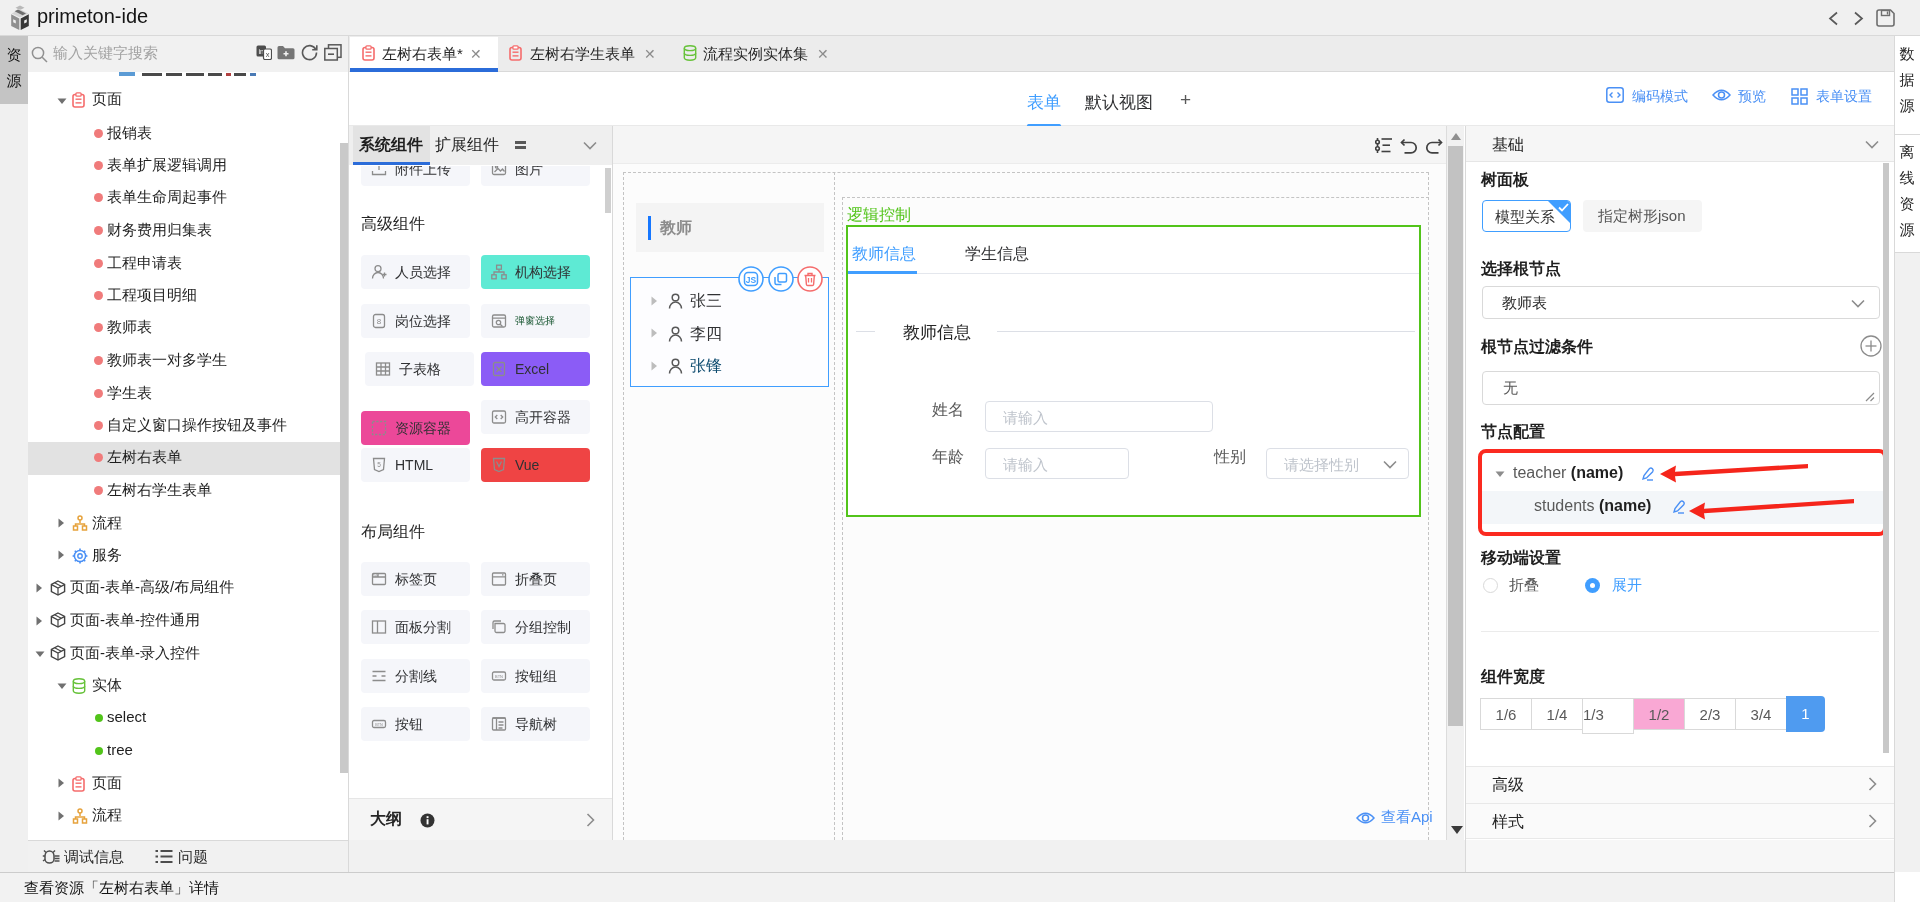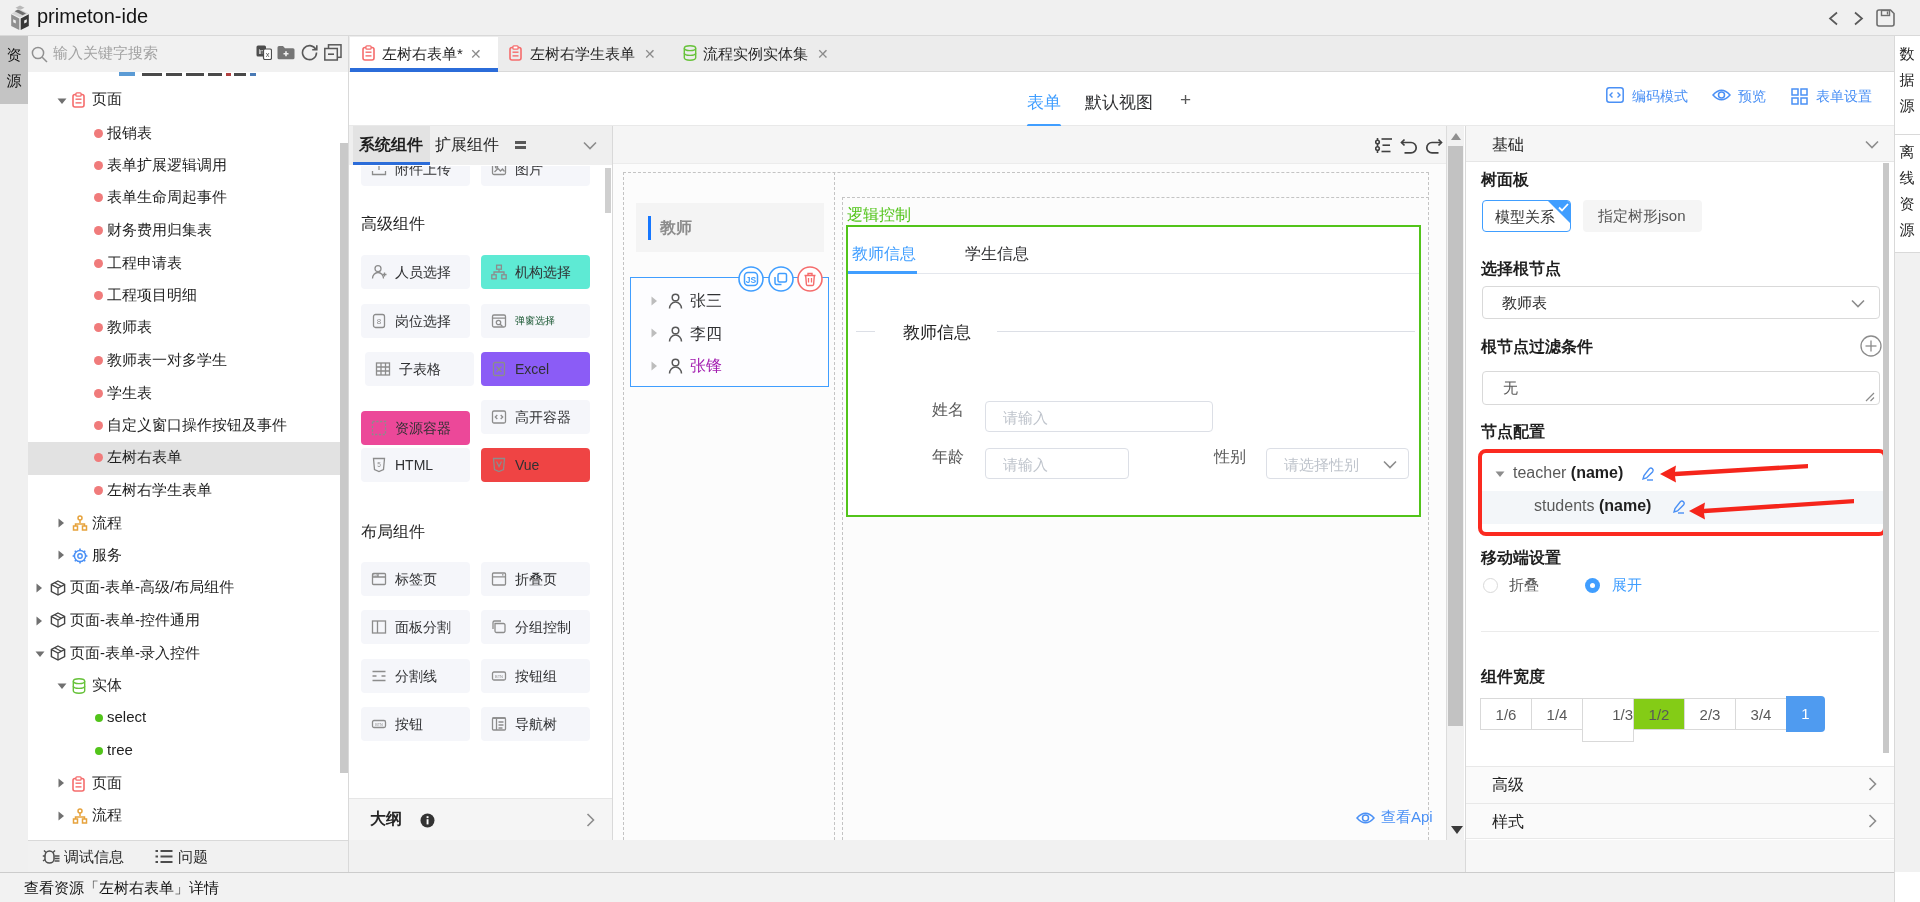--- a/index.html
+++ b/index.html
@@ -663,21 +663,21 @@
       <svg width="8" height="10" viewBox="0 0 8 10">
         <path d="M1.5 0.5 L7 5 L1.5 9.5 Z" fill="#bdbdbd"></path>
       </svg>
     </div>
 <div class="ab" style="left:55px;top:232px;">
       <svg width="15" height="16" viewBox="0 0 15 16">
         <circle cx="7.5" cy="4.5" r="3.3" fill="none" stroke="#595959" stroke-width="1.5"></circle>
 <path d="M1.5 15.5 a6 6.5 0 0 1 12 0" fill="none" stroke="#595959" stroke-width="1.5"></path>
       </svg>
     </div>
-<div class="ab" style="left:77px;top:230px;font-size:16px;color:#a21caf;">张锋</div>
+<div class="ab" style="left:77px;top:230px;font-size:16px;color:#0c4a6e;">张锋</div>
 <div class="ab" style="left:125px;top:140px;">
       <svg width="26" height="26" viewBox="0 0 26 26">
         <circle cx="13" cy="13" r="12" fill="#fff" stroke="#409eff" stroke-width="1.6"></circle>
 <rect x="6.5" y="6.5" width="13" height="13" rx="3.5" fill="none" stroke="#409eff" stroke-width="1.5"></rect>
 <text x="13" y="16.8" font-size="8.5" font-weight="bold" fill="#409eff" text-anchor="middle" font-family="Liberation Sans">JS</text>
       </svg>
     </div>
 <div class="ab" style="left:155px;top:140px;">
       <svg width="26" height="26" viewBox="0 0 26 26">
         <circle cx="13" cy="13" r="12" fill="#fff" stroke="#409eff" stroke-width="1.6"></circle>
@@ -798,22 +798,22 @@
 <div class="ab" style="left:15px;top:422px;font-size:16px;font-weight:bold;color:#1f1f1f;">移动端设置</div>
 <div class="ab" style="left:17px;top:452px;width:15px;height:15px;border:1px solid #d9d9d9;border-radius:50%;background:#fff;"></div>
 <div class="ab" style="left:43px;top:450px;font-size:15px;color:#595959;">折叠</div>
 <div class="ab" style="left:119px;top:452px;width:15px;height:15px;border-radius:50%;background:#409eff;"></div>
 <div class="ab" style="left:124px;top:457px;width:5px;height:5px;border-radius:50%;background:#fff;"></div>
 <div class="ab" style="left:146px;top:450px;font-size:15px;color:#409eff;">展开</div>
 <div class="ab" style="left:15px;top:505px;width:398px;height:1px;background:#ebebeb;"></div>
 <div class="ab" style="left:15px;top:541px;font-size:16px;font-weight:bold;color:#1f1f1f;">组件宽度</div>
 <div class="ab" style="left:14px;top:572px;width:52px;height:32px;border:1px solid #d9d9d9;background:#fff;text-align:center;line-height:32px;font-size:15px;color:#595959;">1/6</div>
 <div class="ab" style="left:65px;top:572px;width:52px;height:32px;border:1px solid #d9d9d9;background:#fff;text-align:center;line-height:32px;font-size:15px;color:#595959;">1/4</div>
-<div class="ab" style="left:116px;top:572px;width:52px;height:44px;border:1px solid #d9d9d9;background:#fff;text-align:right;line-height:32px;font-size:15px;color:#595959;">1/3</div>
-<div class="ab" style="left:167px;top:572px;width:52px;height:32px;border:1px solid #d9d9d9;background:#84cc16;text-align:center;line-height:32px;font-size:15px;color:#595959;">1/2</div>
+<div class="ab" style="left:116px;top:572px;width:52px;height:36px;border:1px solid #d9d9d9;background:#fff;text-align:left;line-height:32px;font-size:15px;color:#595959;">1/3</div>
+<div class="ab" style="left:167px;top:572px;width:52px;height:32px;border:1px solid #d9d9d9;background:#f9a8d4;text-align:center;line-height:32px;font-size:15px;color:#595959;">1/2</div>
 <div class="ab" style="left:218px;top:572px;width:52px;height:32px;border:1px solid #d9d9d9;background:#fff;text-align:center;line-height:32px;font-size:15px;color:#595959;">2/3</div>
 <div class="ab" style="left:269px;top:572px;width:52px;height:32px;border:1px solid #d9d9d9;background:#fff;text-align:center;line-height:32px;font-size:15px;color:#595959;">3/4</div>
 <div class="ab" style="left:320px;top:570px;width:39px;height:36px;background:#4f9bf0;border-radius:0 4px 4px 0;text-align:center;line-height:36px;font-size:15px;color:#fff;">1</div>
 <div class="ab" style="left:0;top:640px;width:429px;height:37px;background:#fafafa;border-top:1px solid #e8e8e8;"></div>
 <div class="ab" style="left:26px;top:649px;font-size:16px;color:#262626;">高级</div>
 <div class="ab" style="left:402px;top:651px;">
       <svg width="9" height="14" viewBox="0 0 9 14">
         <path d="M1.5 1 L7.5 7.0 L1.5 13" fill="none" stroke="#8c8c8c" stroke-width="1.6"></path>
       </svg>
     </div>

